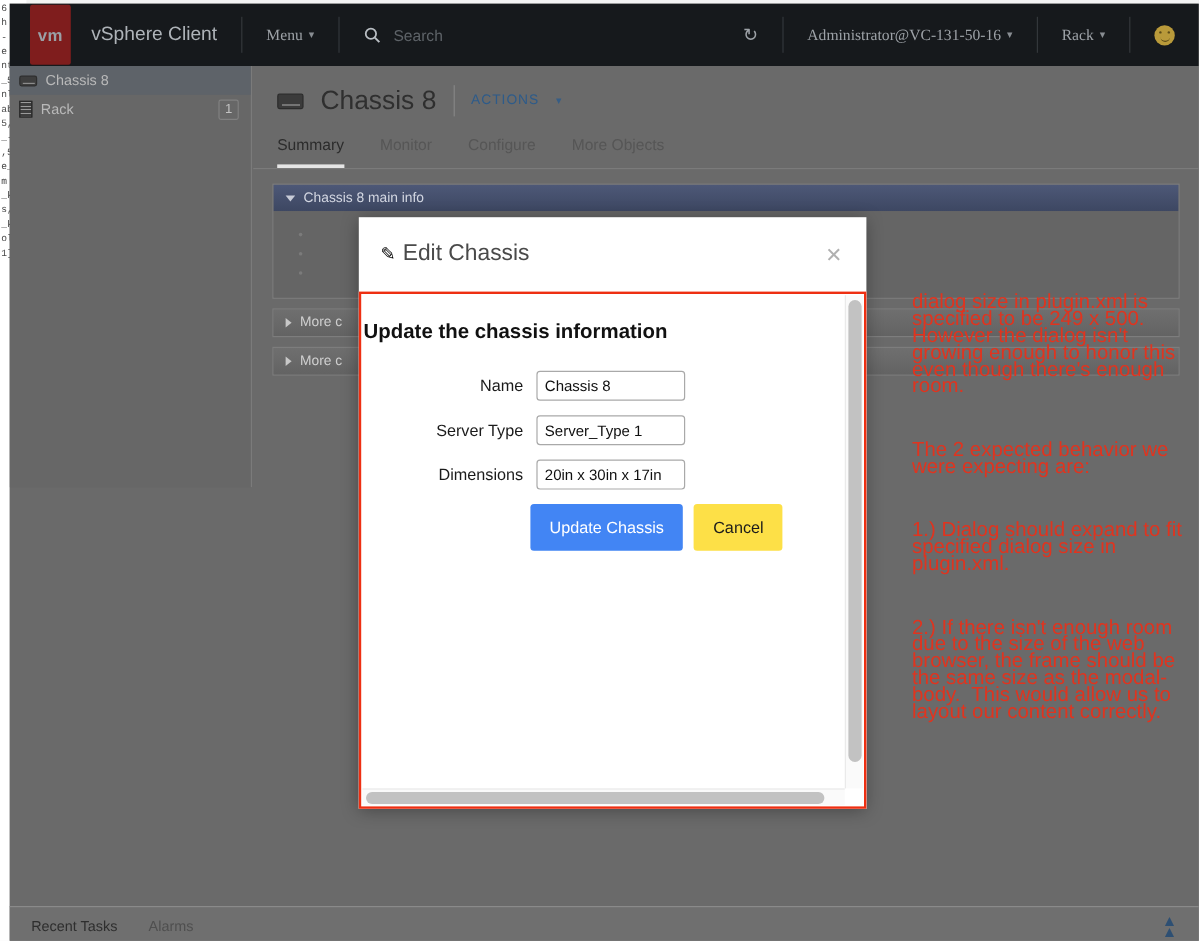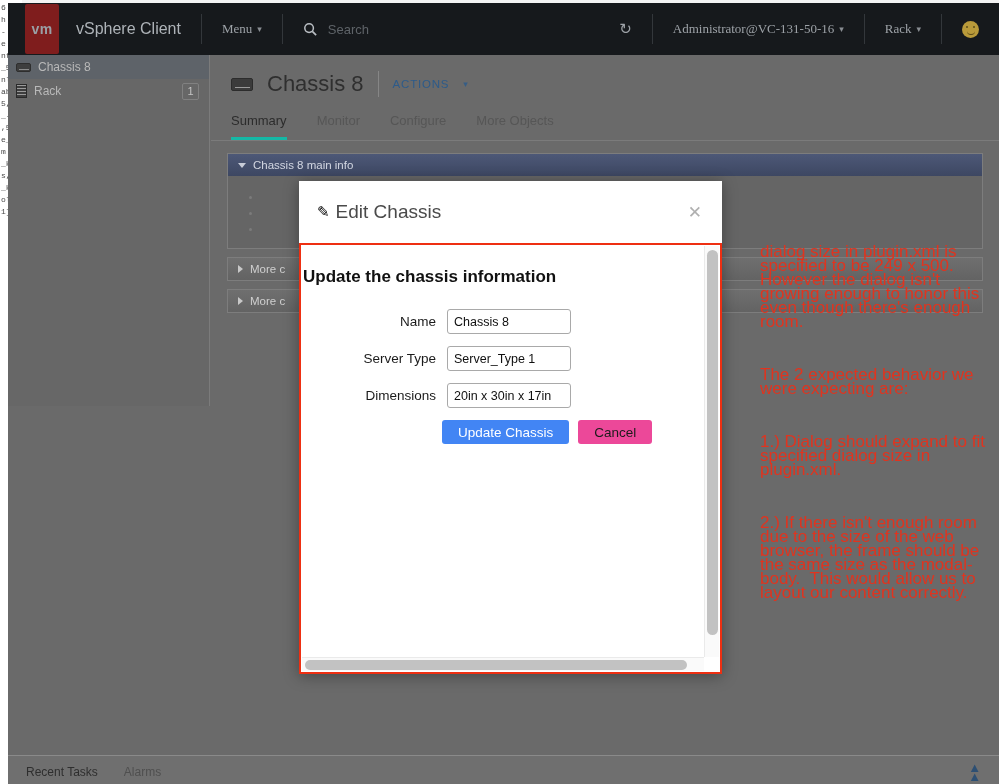--- a/index.html
+++ b/index.html
@@ -111,21 +111,21 @@
   .page-chassis-ic::after {
     content: ""; position: absolute; left: 3px; bottom: 2px;
     width: 15px; height: 1px; background: #9a9a9a;
   }
   .page-title { font-size: 22px; color: #2f2f2f; font-weight: 400; }
   .head-div { width: 1px; height: 26px; background: #868686; }
   .actions { color: #2d5b8a; font-size: 11.5px; letter-spacing: .8px; display: flex; align-items: center; gap: 14px; }
 
   .tabs { display: flex; gap: 30px; padding: 16px 0 0 20px; border-bottom: 1px solid #7b7b7b; }
   .tab { font-size: 13px; color: #565656; padding-bottom: 9px; }
-  .tab.active { color: #2c2c2c; border-bottom: 3px solid #14b8a6; }
+  .tab.active { color: #2c2c2c; border-bottom: 3px solid #e5e5e5; }
 
   .panels { padding: 12px 16px 0 16px; }
   .panel { border: 1px solid #7d7d7d; margin-bottom: 8px; }
   .panel-head {
     height: 22px; display: flex; align-items: center; gap: 7px;
     padding-left: 10px; font-size: 11.5px; color: #d3d7e2;
     background: linear-gradient(to bottom,#4d5877,#3d4762);
   }
   .panel-head.collapsed {
     background: linear-gradient(to bottom,#6f6f6f,#636363);
@@ -190,26 +190,26 @@
     font-size: 13.5px; color: #1b1b1b;
   }
   .form-input {
     width: 124px; height: 25px;
     border: 1px solid #a9a9a9; border-radius: 3px;
     font-size: 12.5px; color: #101010; padding: 0 6px;
     font-family: "Liberation Sans", sans-serif; background: #fff;
   }
   .btn-row { display: flex; gap: 9px; padding-left: 141px; margin-top: 4px; }
   .btn {
-    height: 24px; border: none; border-radius: 3px;
+    height: 39px; border: none; border-radius: 3px;
     font-size: 13.5px; font-family: "Liberation Sans", sans-serif;
     cursor: pointer; padding: 0 16px;
   }
   .btn-primary { background: #4285f4; color: #fff; }
-  .btn-secondary { background: #ec4899; color: #1b1b1b; }
+  .btn-secondary { background: #fde047; color: #1b1b1b; }
 
   
   #vscroll {
     position: absolute; right: 1px; top: 1px; width: 15px; bottom: 15px;
     background: #fafafa; border-left: 1px solid #eaeaea;
   }
   #vscroll .thumb {
     position: absolute; left: 2px; top: 4px; width: 11px; height: 385px;
     background: #c2c2c2; border-radius: 6px;
   }

